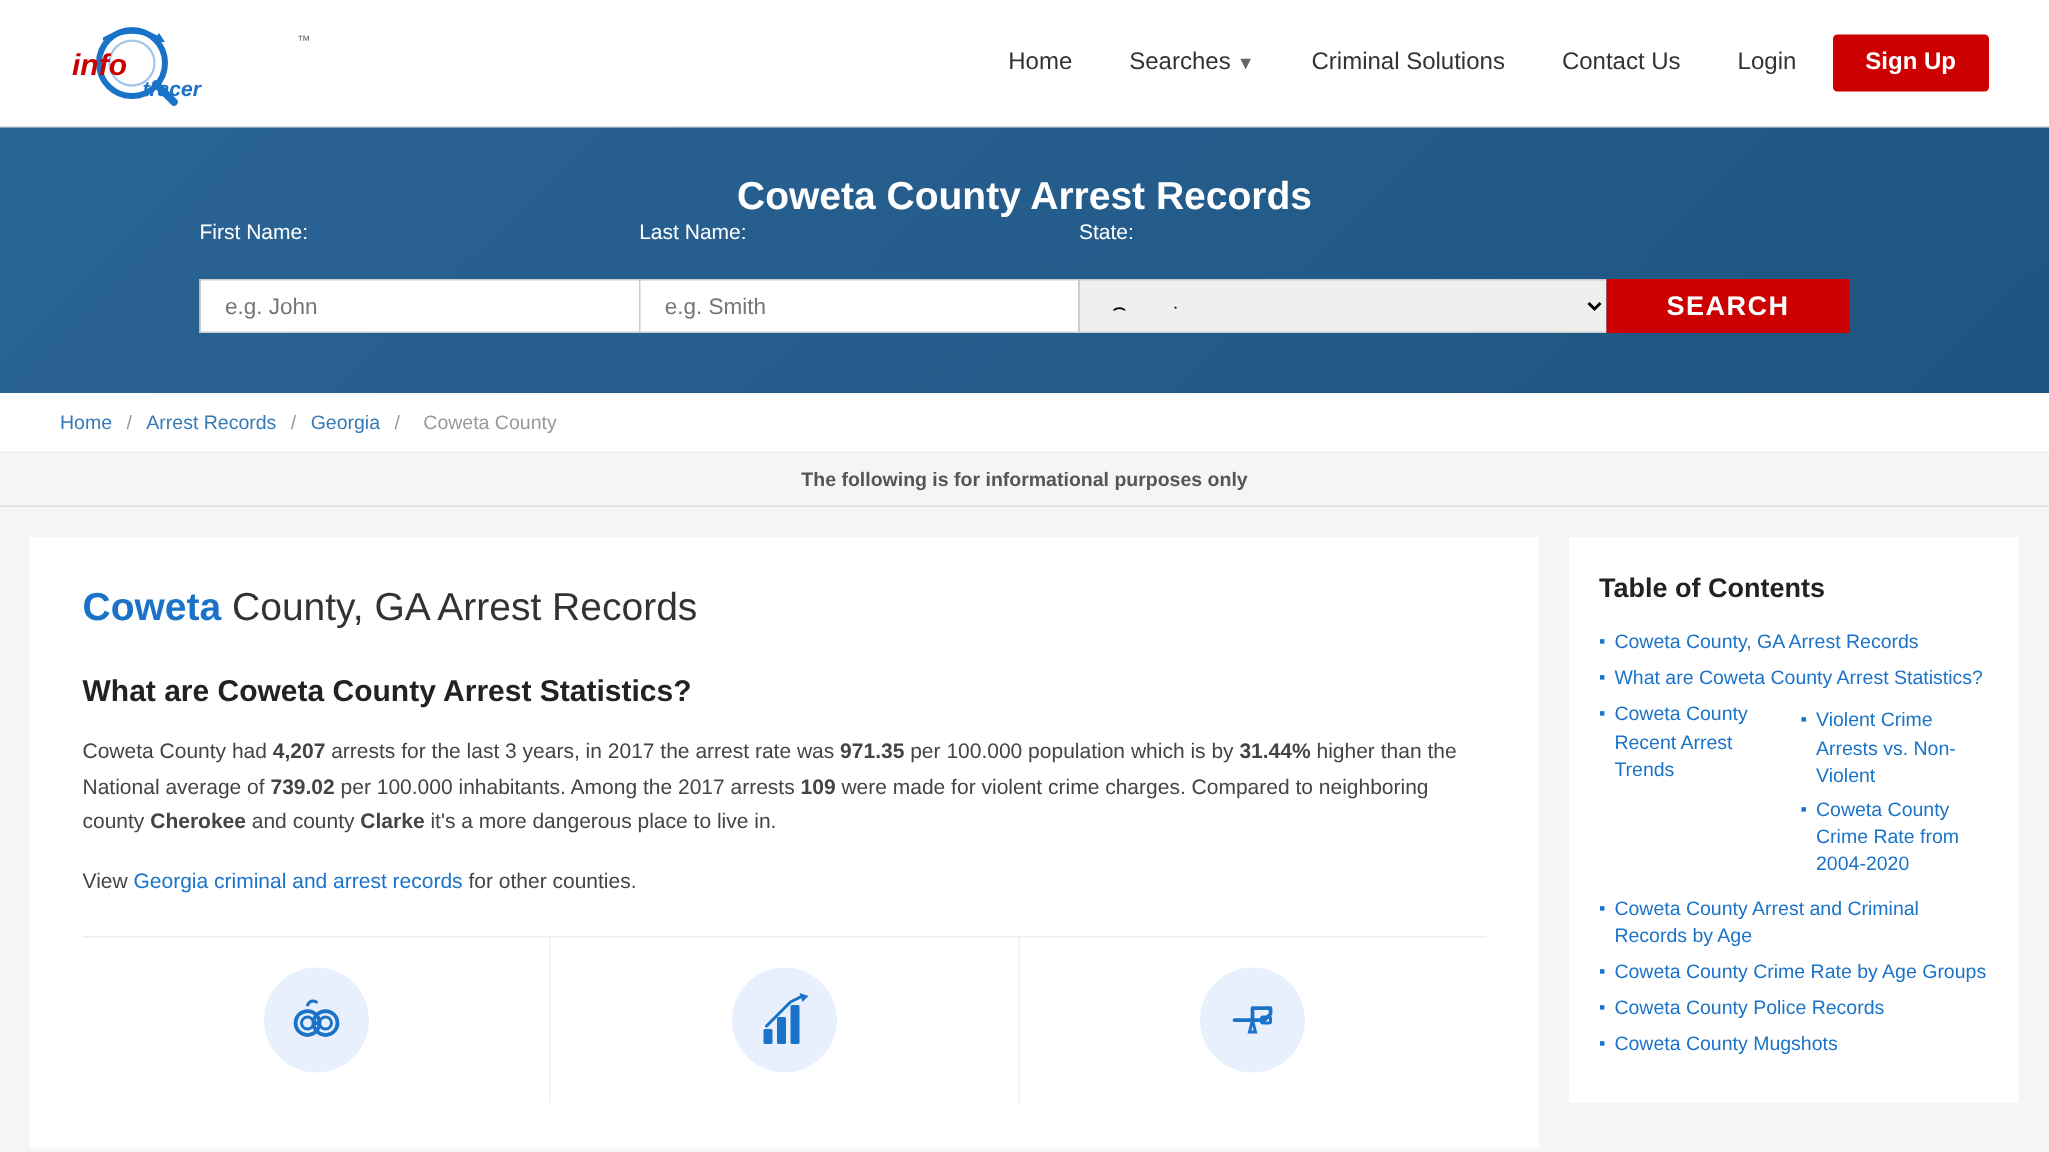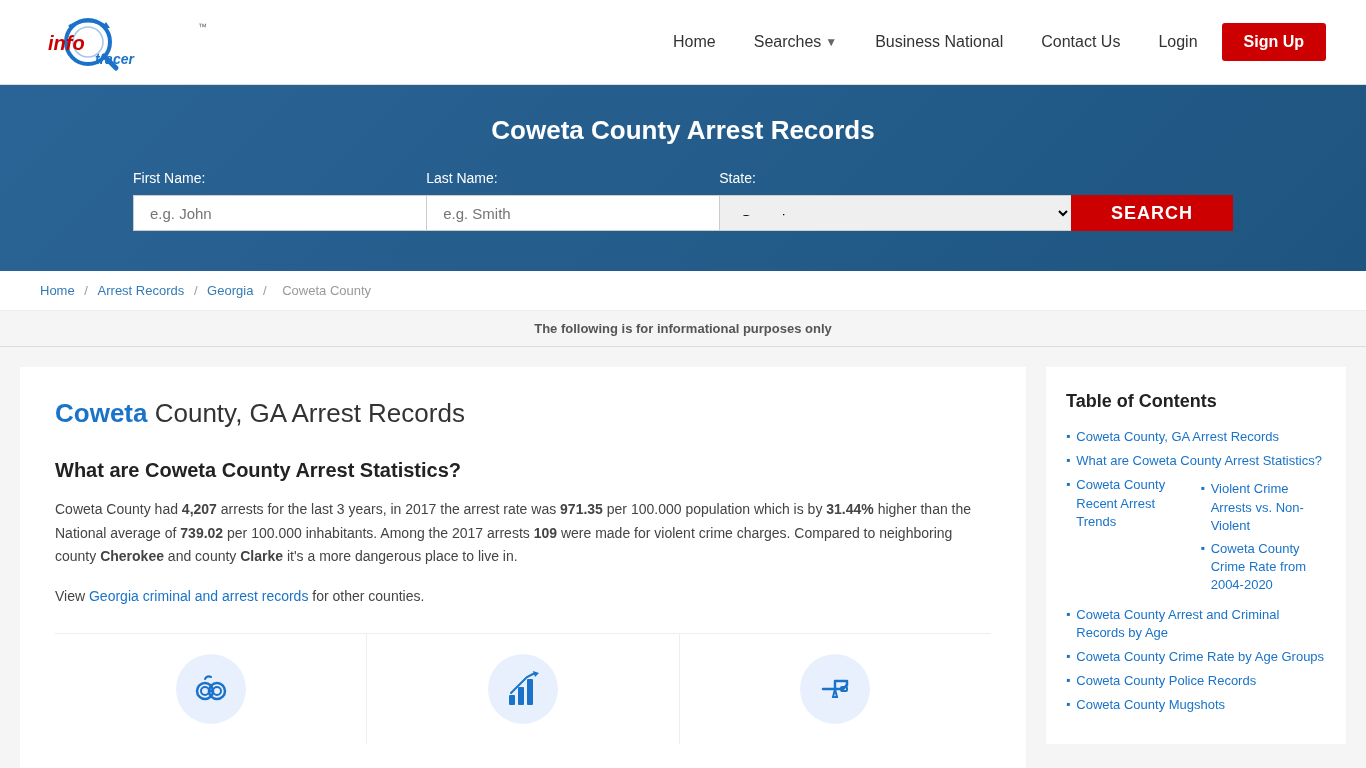--- a/index.html
+++ b/index.html
@@ -41,34 +41,33 @@
     .hero {
       background: #2a6496;
       background: linear-gradient(135deg, #2a6496 0%, #1e5580 100%);
       padding: 30px 40px 40px;
       text-align: center;
     }
     .hero-title {
       color: #fff;
       font-size: 26px;
       font-weight: bold;
-      margin-bottom: 24px;
     }
     .search-form {
       display: flex;
       align-items: flex-end;
       gap: 0;
       max-width: 1100px;
       margin: 0 auto;
     }
     .form-group { display: flex; flex-direction: column; flex: 1; }
     .form-group label {
       color: #fff;
       font-size: 14px;
-      margin-bottom: 9px;
+      margin-bottom: 24px;
       text-align: left;
       font-weight: 500;
     }
     .form-group input, .form-group select {
       padding: 14px 16px;
       font-size: 15px;
       border: 1px solid #ccc;
       outline: none;
       height: 36px;
     }
@@ -247,21 +246,21 @@
       <text x="158" y="18" font-size="9" fill="#666" font-family="Arial">™</text>
     </svg>
   </div>
 
   <nav class="nav">
     <a class="nav-item" href="#">Home</a>
     <a class="nav-item nav-item-searches" href="#">
       <span>Searches</span>
       <span class="chevron">▼</span>
     </a>
-    <a class="nav-item" href="#">Business National</a>
+    <a class="nav-item" href="#">Criminal Solutions</a>
     <a class="nav-item" href="#">Contact Us</a>
     <a class="nav-login nav-item" href="#">Login</a>
     <button class="nav-signup">Sign Up</button>
   </nav>
 </header>
 
 <section class="hero">
   <h1 class="hero-title">Coweta County Arrest Records</h1>
   <div class="search-form">
     <div class="form-group">

